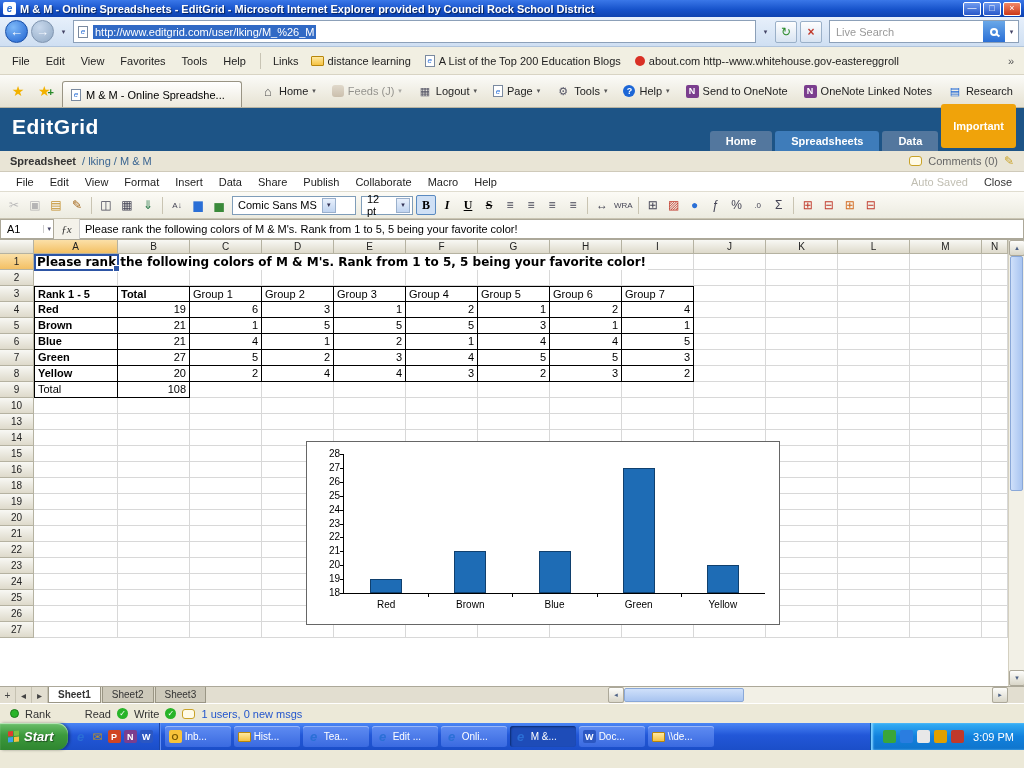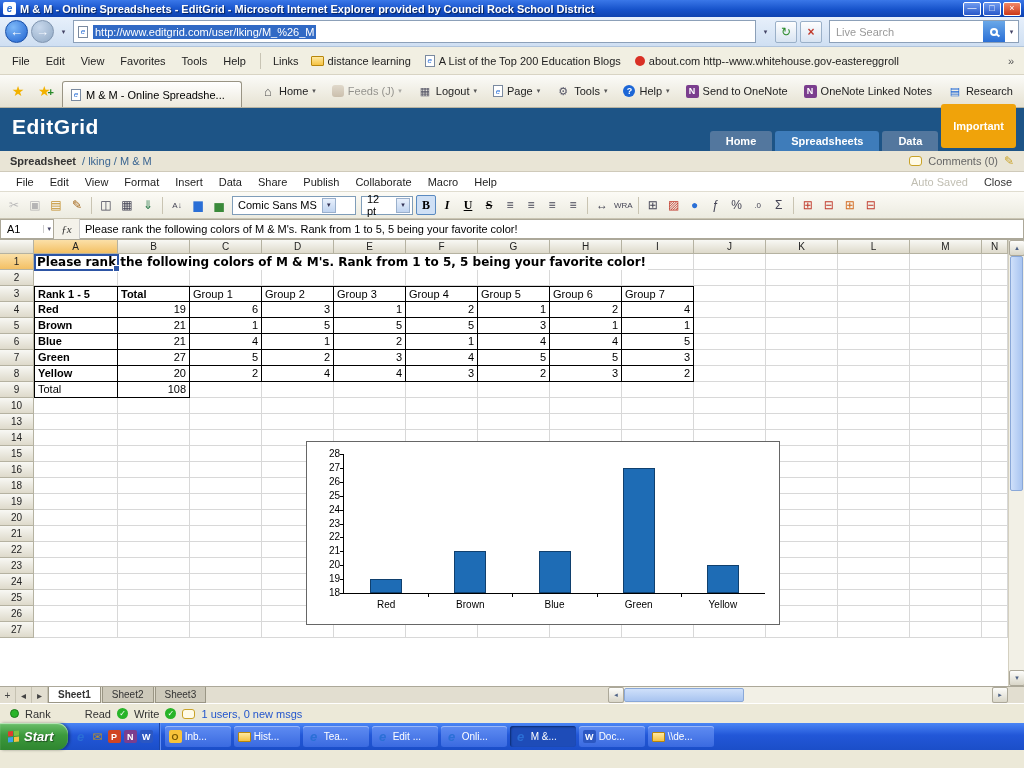--- a/index.html
+++ b/index.html
@@ -965,15 +965,25 @@
         </div>
         <div class="taskbtn">
           <span class="cicon i-word"></span>
           <span>Doc...</span>
         </div>
         <div class="taskbtn">
           <span class="cicon i-folder"></span>
           <span>\\de...</span>
         </div>
       </div>
+    <div class="tray">
+      <span id="tray-icons" style="display:flex;gap:4px">
+          <span class="tico" style="background: rgb(58, 166, 58);"></span>
+          <span class="tico" style="background: rgb(42, 125, 224);"></span>
+          <span class="tico" style="background: rgb(232, 232, 232);"></span>
+          <span class="tico" style="background: rgb(224, 160, 0);"></span>
+          <span class="tico" style="background: rgb(192, 57, 43);"></span>
+        </span>
+      <span class="clock">3:09 PM</span>
+    </div>
   </div>
 
 </div>
 
 </body></html>

